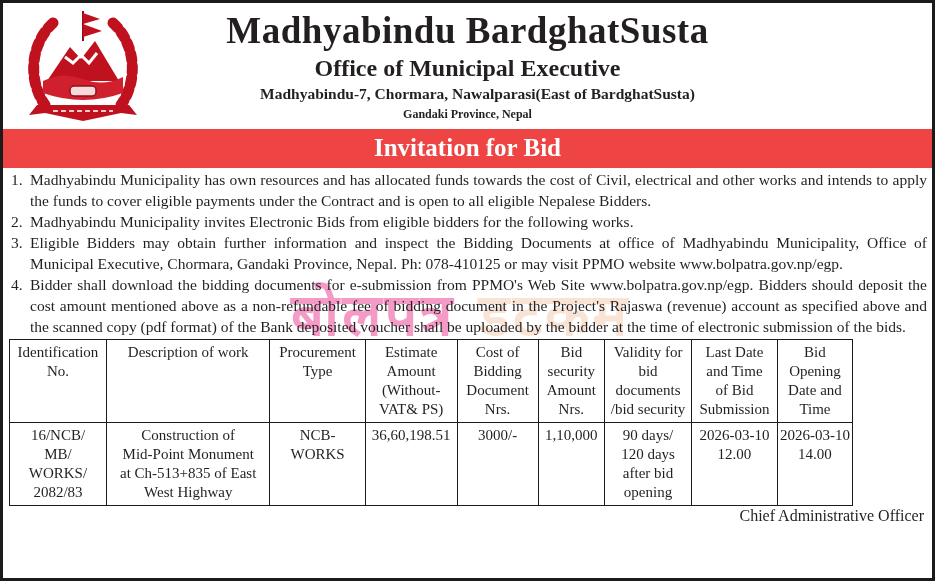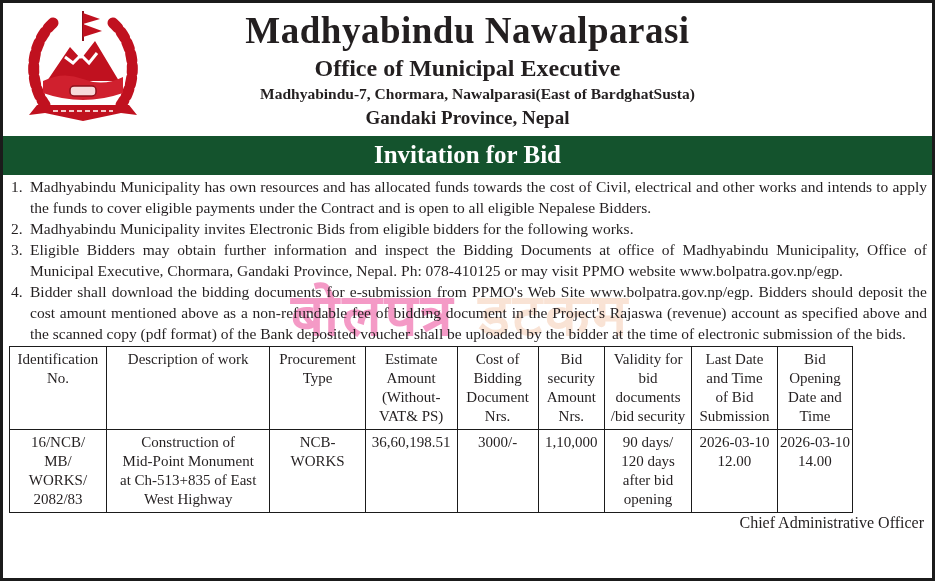--- a/index.html
+++ b/index.html
@@ -14,25 +14,25 @@
     overflow: hidden;
   }
   .page > * { position: relative; z-index: 1; }
 
   
   .doc-header { text-align: center; padding-top: 5px; }
   .emblem { position: absolute; left: 20px; top: 6px; width: 120px; height: 120px; }
   .doc-title   { font-size: 37px; font-weight: bold; line-height: 1.15; margin: 2px 0 1px; letter-spacing: .5px; }
   .doc-subtitle{ font-size: 24px; font-weight: bold; margin: 2px 0 3px; }
   .doc-address { font-size: 15.5px; font-weight: bold; margin: 3px 0; padding-left: 20px; }
-  .doc-province{ font-size: 19px; font-weight: bold; margin: 4px 0 7px; }
+  .doc-province{ font-size: 12px; font-weight: bold; margin: 4px 0 7px; }
 
   
   .banner {
-    background: #14532d; color: #ffffff;
+    background: #ef4444; color: #ffffff;
     text-align: center; font-size: 25px; font-weight: bold;
     padding: 5px 0 6px; margin: 0;
   }
 
   
   .pub-line { text-align: right; font-size: 15px; padding: 3px 8px 1px 0; }
 
   
   .notice { margin: 1px 5px 2px 8px; }
   .notice-item {
@@ -89,21 +89,21 @@
       <line x1="60" y1="2" x2="60" y2="32" stroke="#8e0f1a" stroke-width="2"></line>
       <polygon points="60,4 77,10 60,15" fill="#c0111f"></polygon>
       <polygon points="60,15 79,22 60,28" fill="#c0111f"></polygon>
       <polygon points="24,72 47,38 58,50 72,32 96,72" fill="#c0111f"></polygon>
       <path d="M42,48 L50,54 L58,46 L66,54 L74,44" stroke="#ffffff" stroke-width="3" fill="none"></path>
       <path d="M20,72 Q40,62 60,70 Q80,78 100,68 L100,84 Q60,98 20,84 Z" fill="#d0202e"></path>
       <rect x="47" y="77" width="26" height="10" rx="4" fill="#f7d9d9" stroke="#8e0f1a" stroke-width="1.5"></rect>
       <path d="M14,96 L106,96 L114,106 L98,104 L60,112 L22,104 L6,106 Z" fill="#c0111f"></path>
       <path d="M30,102 L90,102" stroke="#f2c9c9" stroke-width="2" stroke-dasharray="5 3"></path>
     </svg>
-    <div class="doc-title">Madhyabindu Nawalparasi</div>
+    <div class="doc-title">Madhyabindu BardghatSusta</div>
     <div class="doc-subtitle">Office of Municipal Executive</div>
     <div class="doc-address">Madhyabindu-7, Chormara, Nawalparasi(East of BardghatSusta)</div>
     <div class="doc-province">Gandaki Province, Nepal</div>
   </div>
 
   <div class="banner">
     <span>Invitation for Bid</span>
   </div>
 
 

